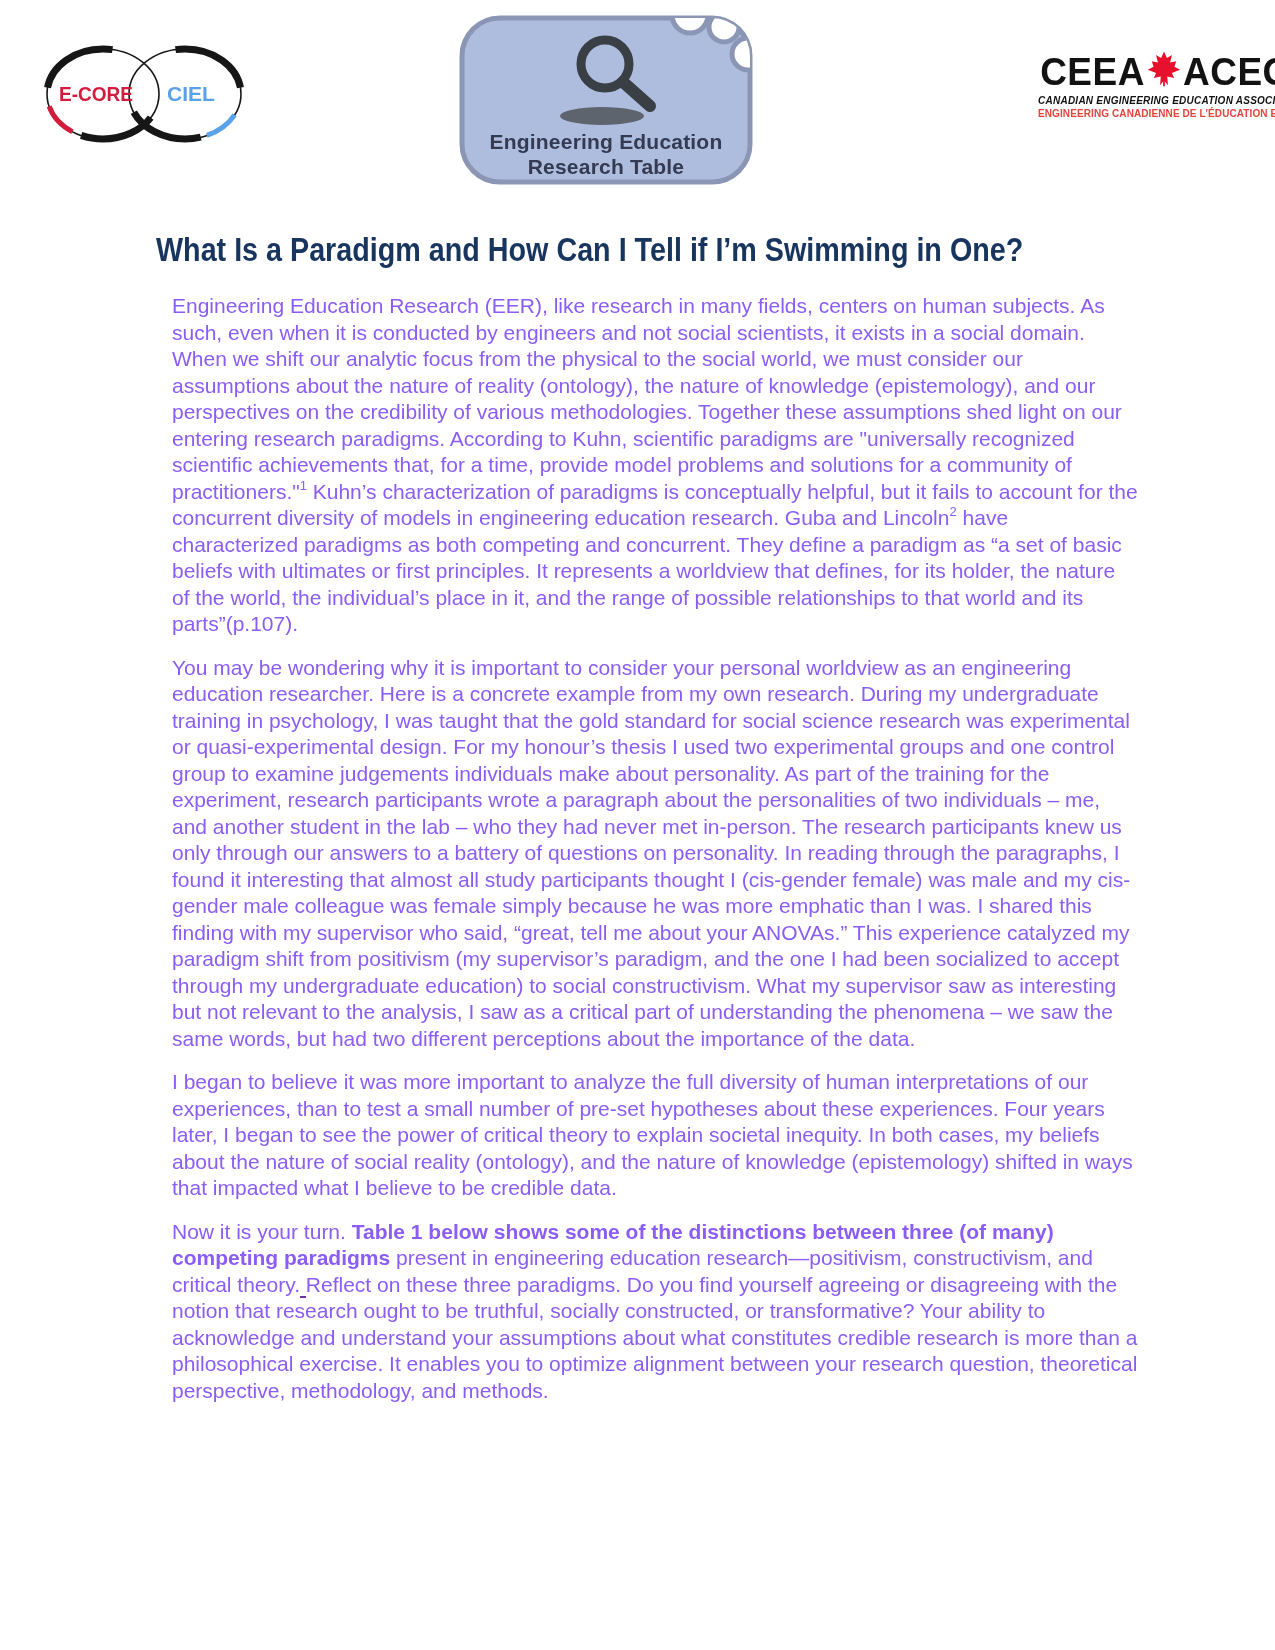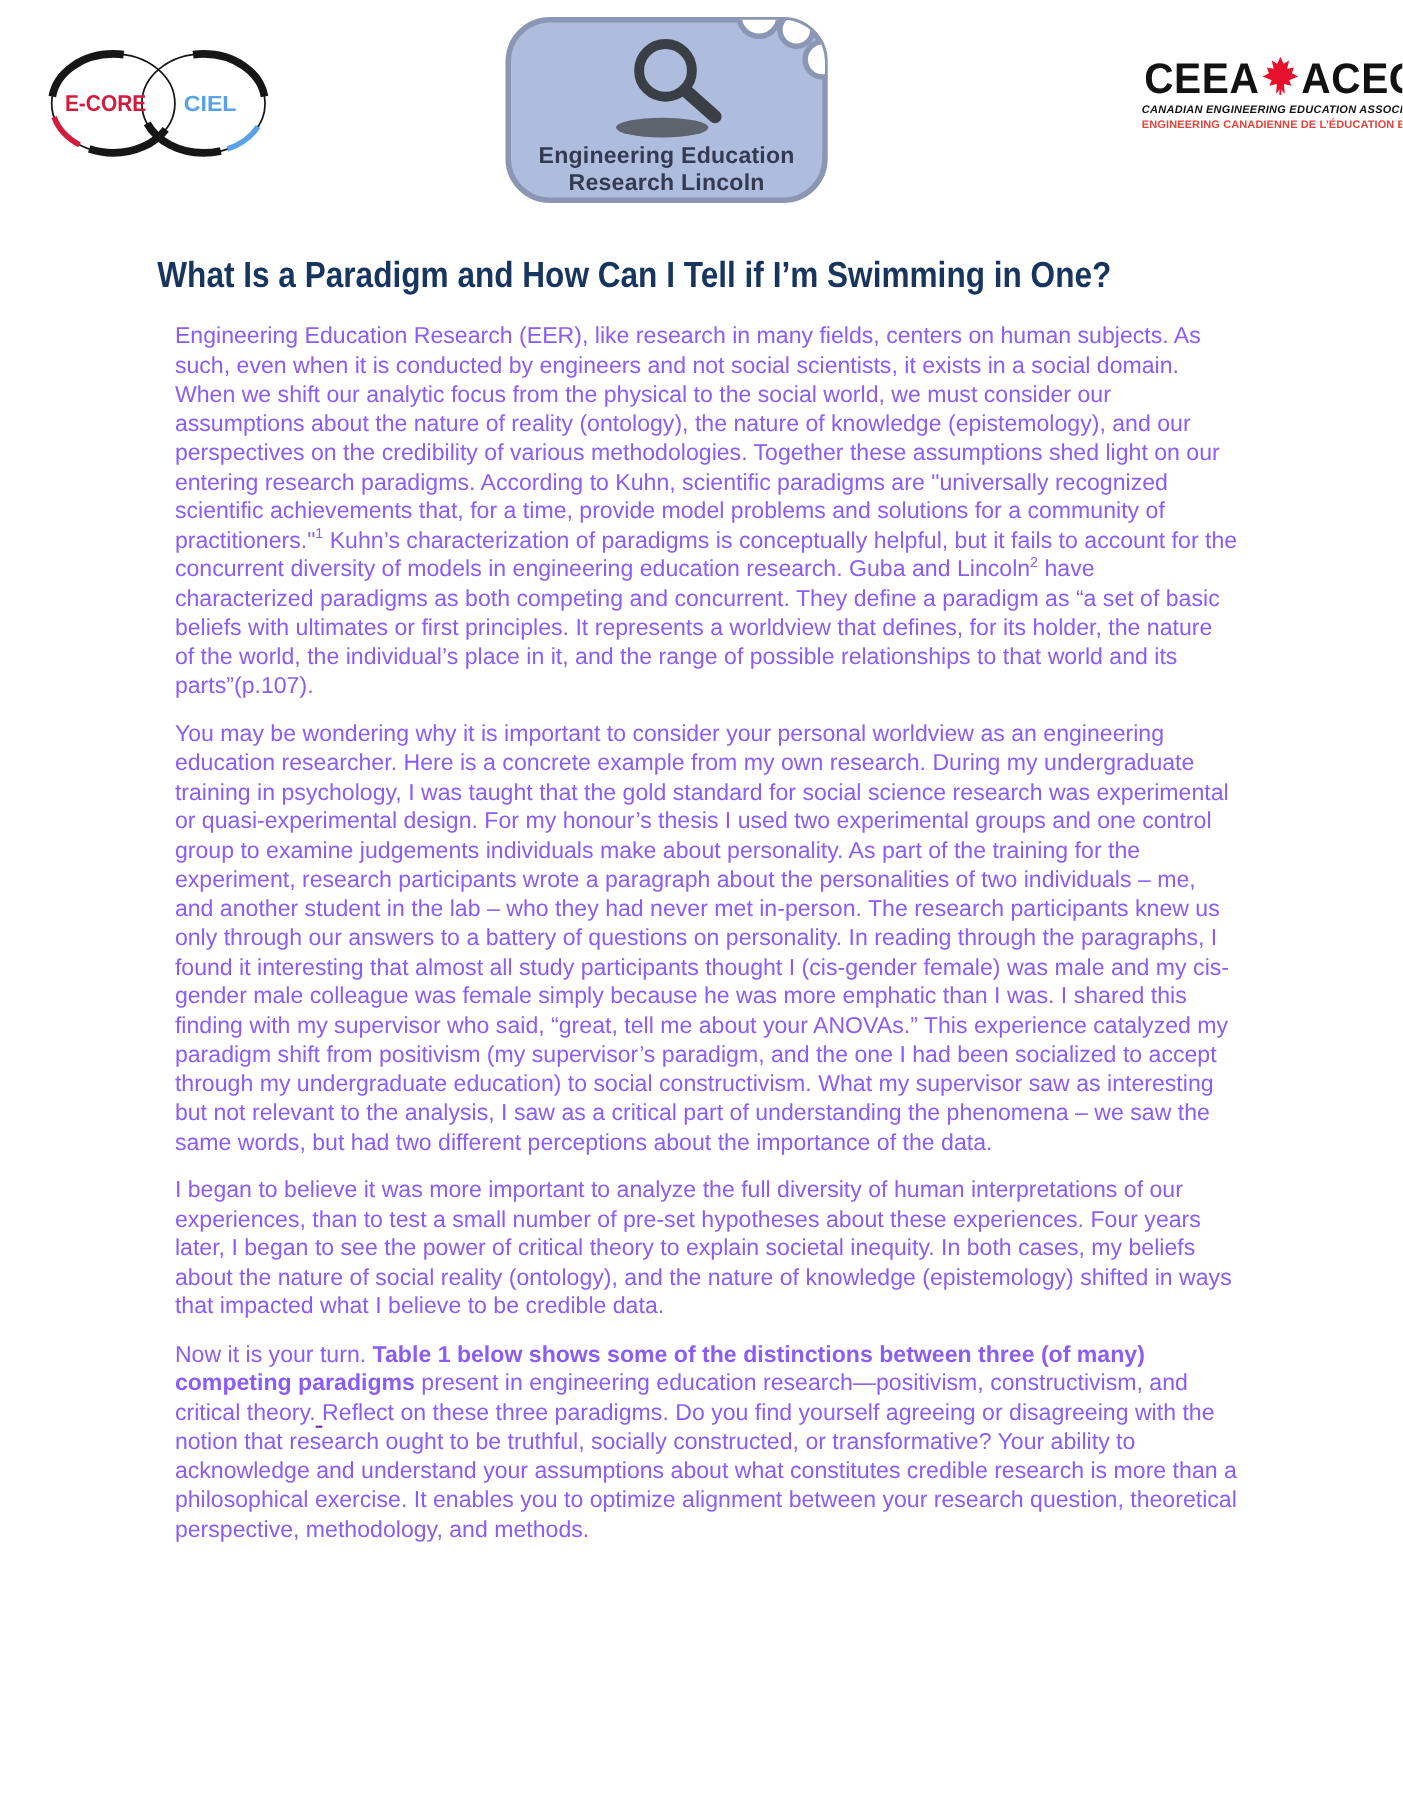--- a/index.html
+++ b/index.html
@@ -29,21 +29,21 @@
   .ceea-acronym .maple{width:36px;height:36px;margin:0 1px;transform:translateY(-3px);}
   .ceea-tag-en{
     margin-top:3px;text-align:center;color:#121212;font-weight:700;
     font-size:10px;letter-spacing:.25px;white-space:nowrap;font-style:italic;
   }
   .ceea-tag-fr{
     margin-top:2px;text-align:center;color:#e2453c;font-weight:700;
     font-size:10px;letter-spacing:.1px;white-space:nowrap;
   }
   
-  .content{position:absolute;left:143px;top:205px;width:982px;}
+  .content{position:absolute;left:156px;top:205px;width:982px;}
   .title{
     margin:26px 0 24px 0;
     font-size:33px;font-weight:700;color:#17355e;
     white-space:nowrap;
     transform:scaleX(.87);transform-origin:left center;
   }
   .body-text p{
     margin:0 0 17px 16px;
     font-size:21px;line-height:26.5px;color:#8b5cf6;
   }
@@ -91,21 +91,21 @@
           <circle cx="290" cy="44" r="16" fill="#ffffff" stroke="#8a96b3" stroke-width="5"></circle>
         </g>
         <g>
           <ellipse cx="144" cy="106" rx="42" ry="9" fill="#5e646e"></ellipse>
           <circle cx="147" cy="54" r="24" fill="none" stroke="#3a3f45" stroke-width="9"></circle>
           <line x1="165" y1="72" x2="192" y2="96" stroke="#3a3f45" stroke-width="12" stroke-linecap="round"></line>
         </g>
       </svg>
       <div class="badge-text">
         <div>Engineering Education</div>
-        <div>Research Lincoln</div>
+        <div>Research Table</div>
       </div>
     </div>
 
     <div class="ceea">
       <div class="ceea-acronym">
         <span>CEEA</span>
         <svg class="maple" viewBox="0 0 100 100">
           <path fill="#e8112d" d="M50 4 L58 21 L72 13 L67 33 L84 30 L79 44 L95 52 L72 61 L78 74 L59 70 L61 93 L50 81 L39 93 L41 70 L22 74 L28 61 L5 52 L21 44 L16 30 L33 33 L28 13 L42 21 Z"></path>
           <rect x="47.5" y="78" width="5" height="18" fill="#e8112d"></rect>
         </svg>

